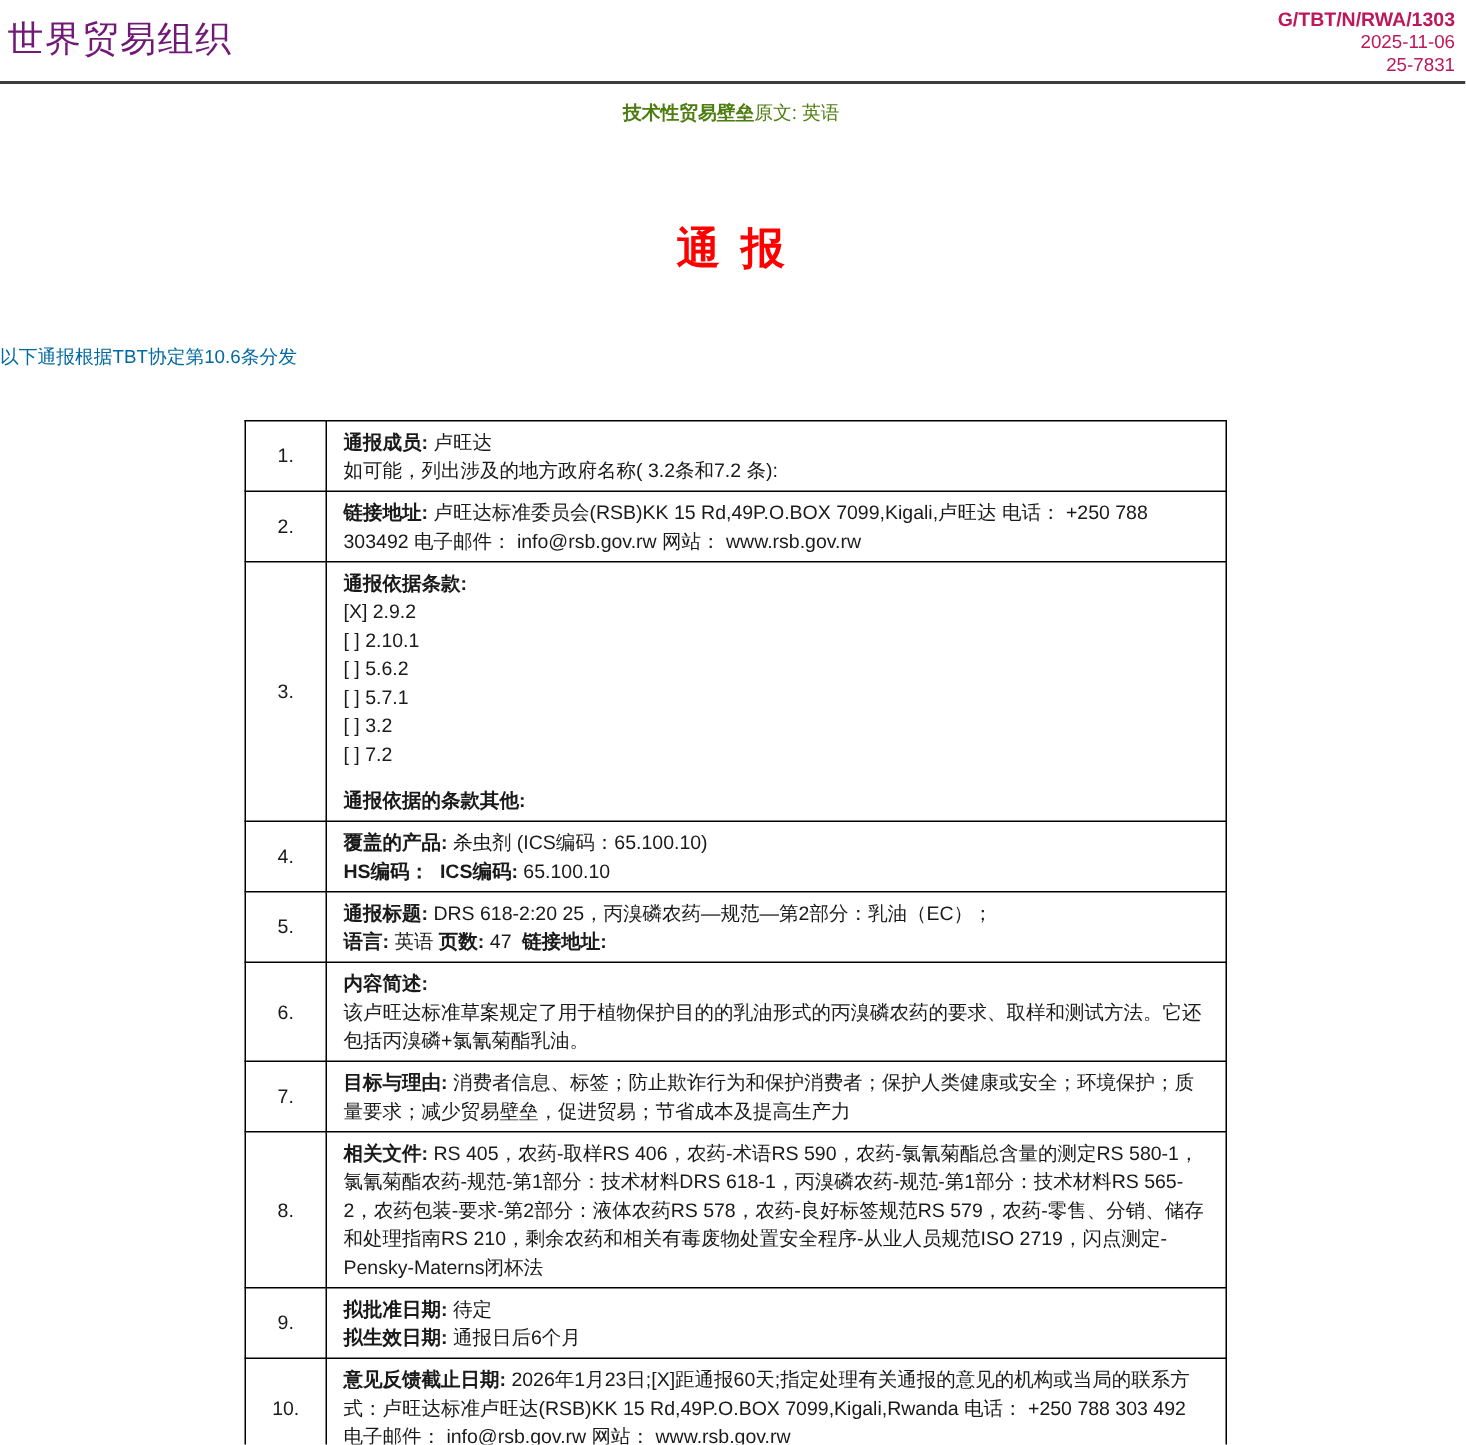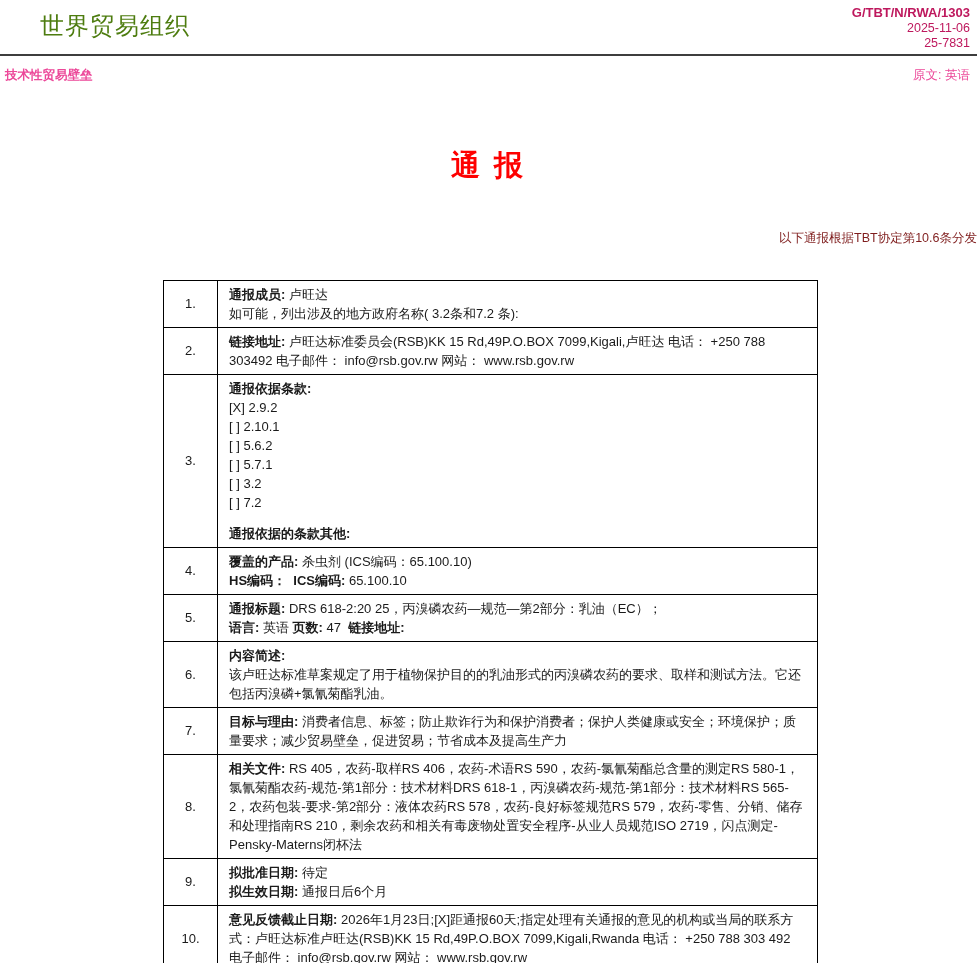--- a/index.html
+++ b/index.html
@@ -7,33 +7,33 @@
   body {
     width: 977px; height: 963px; overflow: hidden;
     background: #ffffff; color: #1a1a1a;
     font-family: "Liberation Sans", "DejaVu Sans", sans-serif;
   }
   .header-top {
     display: flex; justify-content: space-between; align-items: flex-start;
     padding: 5px 7px 2px 5px;
     border-bottom: 2px solid #3d3d3d;
   }
-  .org-name { font-size: 24px; letter-spacing: 1px; padding-top: 5px; color: #4d7c0f; margin-left: 35px; }
+  .org-name { font-size: 24px; letter-spacing: 1px; padding-top: 5px; color: #701a75; }
   .doc-meta { text-align: right; font-size: 12.5px; line-height: 15.5px; color: #be185d; }
   .doc-number { font-weight: bold; font-size: 13px; }
   .header-sub {
-    display: flex; justify-content: space-between;
-    padding: 11px 7px 0 5px; font-size: 12.5px; color: #ec4899;
+    display: flex; justify-content: center;
+    padding: 11px 7px 0 5px; font-size: 12.5px; color: #4d7c0f;
   }
   .section-title { font-weight: bold; }
   .doc-title {
     text-align: center; font-weight: bold; font-size: 29px;
     margin-top: 62px; letter-spacing: 3px;
   }
-  .doc-subtitle { text-align: right; font-size: 12.5px; margin-top: 44px; color: #7f1d1d; }
+  .doc-subtitle { text-align: left; font-size: 12.5px; margin-top: 44px; color: #0369a1; }
   table.notification {
     border-collapse: collapse; table-layout: fixed;
     margin: 33px 0 0 163px; width: 655px;
   }
   table.notification td { border: 1px solid #000; vertical-align: middle; }
   td.num { width: 54px; text-align: center; font-size: 13px; padding: 4px 2px; }
   td.content { padding: 4px 10px 4px 11px; font-size: 13px; }
   .line { line-height: 19px; min-height: 19px; white-space: pre-wrap; overflow-wrap: break-word; }
   .line.blank { min-height: 12px; }
   .seg.bold { font-weight: bold; }

